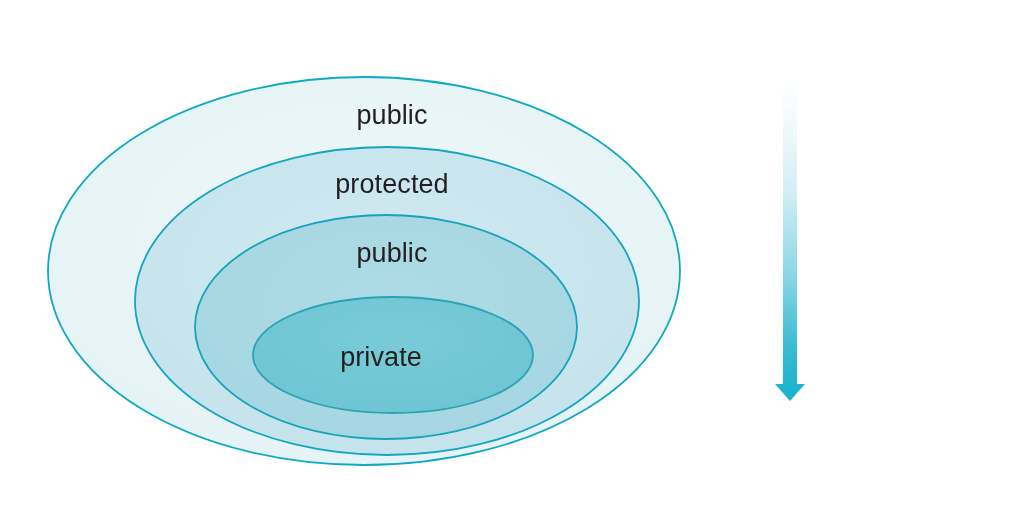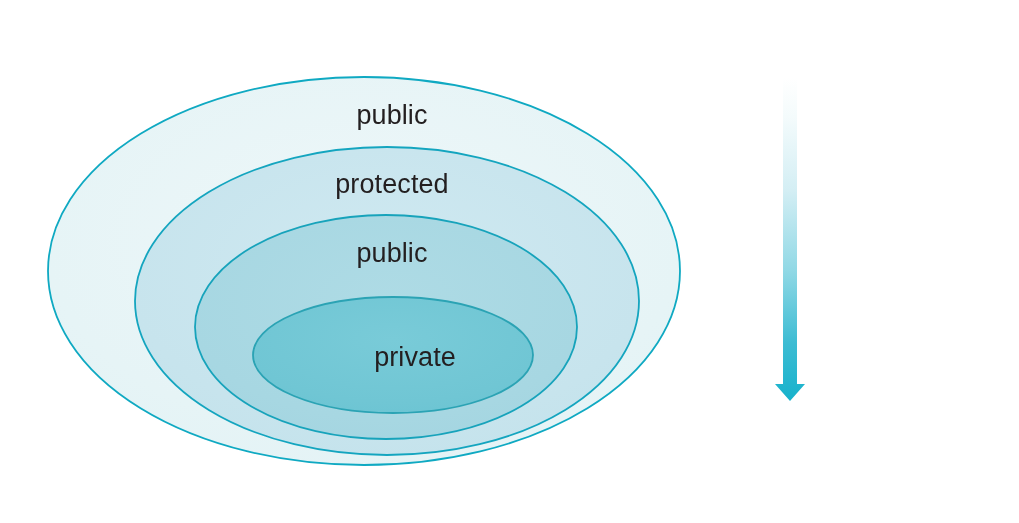--- a/index.html
+++ b/index.html
@@ -103,16 +103,16 @@
       <path d="M783,78 L797,78 L797,384 L805,384 L790,401 L775,384 L783,384 Z" fill="url(#arrow-grad)"></path>
     </g>
   </svg>
 
   <div class="ellipse-label" id="label-public" style="left: 392px; top: 115px;">public</div>
 
   <div class="ellipse-label" id="label-protected" style="left: 392px; top: 184px;">protected</div>
 
   <div class="ellipse-label" id="label-default" style="left: 392px; top: 253px;">public</div>
 
-  <div class="ellipse-label" id="label-private" style="left: 415px; top: 357px;">private</div>
+  <div class="ellipse-label" id="label-private" style="left: 381px; top: 357px;">private</div>
 
 
 </div>
 
 </body></html>

